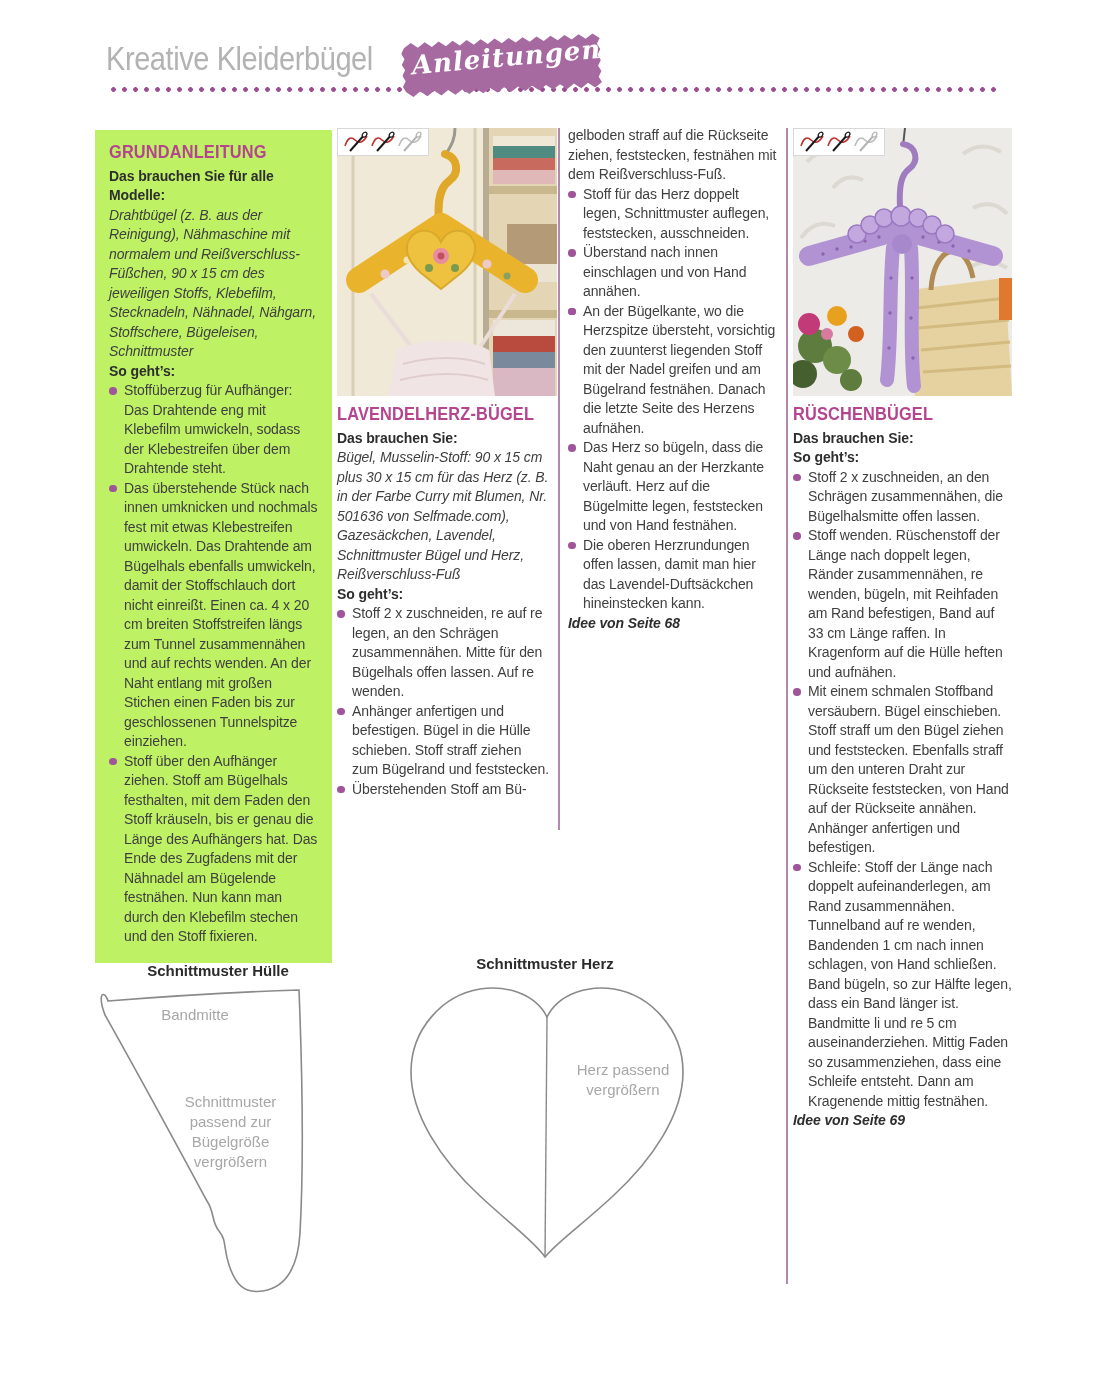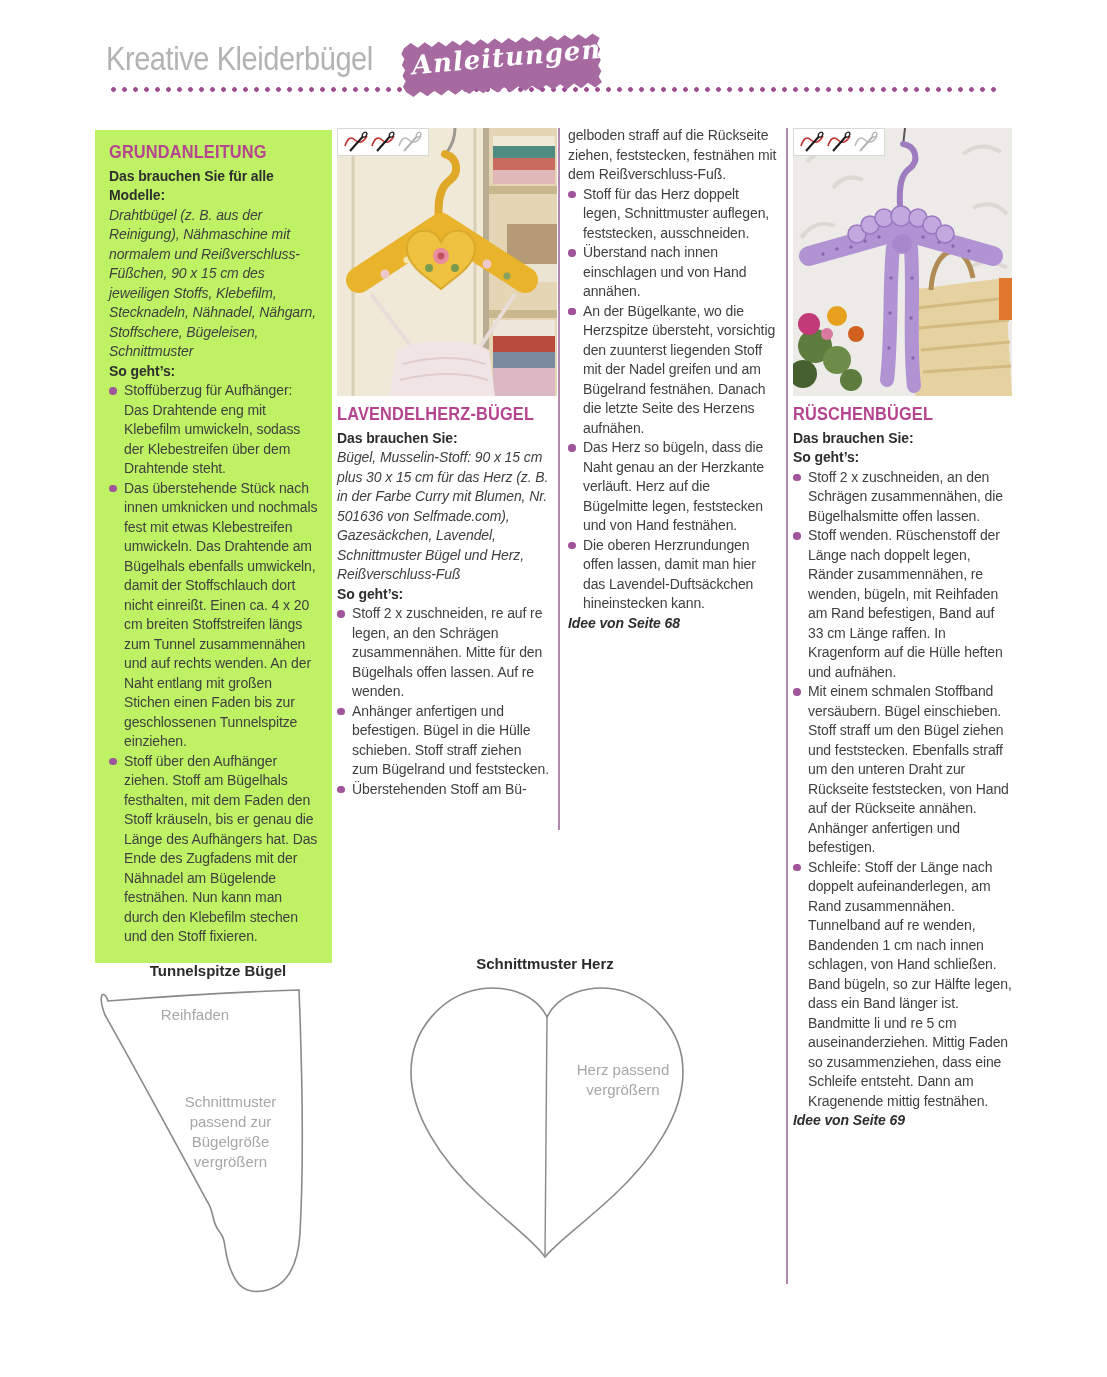--- a/index.html
+++ b/index.html
@@ -256,32 +256,32 @@
     <h2 class="sect-h">RÜSCHENBÜGEL</h2>
     <p class="b">Das brauchen Sie:</p>
     <p class="b">So geht’s:</p>
     <p class="bullet"><span class="dot"></span><span>Stoff 2 x zuschneiden, an den Schrägen zusammennähen, die Bügelhalsmitte offen lassen.</span></p>
     <p class="bullet"><span class="dot"></span><span>Stoff wenden. Rüschenstoff der Länge nach doppelt legen, Ränder zusammennähen, re wenden, bügeln, mit Reihfaden am Rand befestigen, Band auf 33 cm Länge raffen. In Kragenform auf die Hülle heften und aufnähen.</span></p>
     <p class="bullet"><span class="dot"></span><span>Mit einem schmalen Stoffband versäubern. Bügel einschieben. Stoff straff um den Bügel ziehen und feststecken. Ebenfalls straff um den unteren Draht zur Rückseite feststecken, von Hand auf der Rückseite annähen. Anhänger anfertigen und befestigen.</span></p>
     <p class="bullet"><span class="dot"></span><span>Schleife: Stoff der Länge nach doppelt aufeinanderlegen, am Rand zusammennähen. Tunnelband auf re wenden, Bandenden 1 cm nach innen schlagen, von Hand schließen. Band bügeln, so zur Hälfte legen, dass ein Band länger ist. Bandmitte li und re 5 cm auseinanderziehen. Mittig Faden so zusammenziehen, dass eine Schleife entsteht. Dann am Kragenende mittig festnähen.</span></p>
     <p class="idea">Idee von Seite 69</p>
   </section>
 
-  <div class="pat-title" style="left:118px;top:962px;width:200px;">Tunnelspitze Bügel</div>
+  <div class="pat-title" style="left:118px;top:962px;width:200px;">Schnittmuster Hülle</div>
   <svg style="position:absolute;left:95px;top:985px;" width="220" height="335" viewBox="0 0 220 335">
     <path d="M10,30 C7,22 5,14 7,10 C9,8 12,12 13,16
              C76,11 140,7 204,5
              C207,80 209,175 205,248
              C203,282 192,302 168,306
              C148,309 140,298 134,280
              C128,262 132,256 124,246
              C116,236 120,228 112,216
              C79,155 45,92 10,30 z" fill="none" stroke="#8a8a8a" stroke-width="1.6"></path>
   </svg>
-  <div class="pat-label" style="left:150px;top:1005px;width:90px;">Reihfaden</div>
+  <div class="pat-label" style="left:150px;top:1005px;width:90px;">Bandmitte</div>
   <div class="pat-label" style="left:158px;top:1092px;width:145px;">Schnittmuster passend zur Bügelgröße vergrößern</div>
 
   <div class="pat-title" style="left:445px;top:955px;width:200px;">Schnittmuster Herz</div>
   <svg style="position:absolute;left:403px;top:983px;" width="292" height="292" viewBox="0 0 292 292">
     <path d="M144,34 C132,10 102,2 77,6 C40,12 8,46 8,89 C8,131 37,176 77,213 C107,241 132,259 142,274
              C154,259 180,241 210,213 C250,176 280,131 280,89 C280,46 247,12 211,6 C186,2 156,10 144,34 z" fill="none" stroke="#8a8a8a" stroke-width="1.6"></path>
     <line x1="144" y1="34" x2="142" y2="274" stroke="#8a8a8a" stroke-width="1.4"></line>
   </svg>
   <div class="pat-label" style="left:558px;top:1060px;width:130px;">Herz passend vergrößern</div>
 

